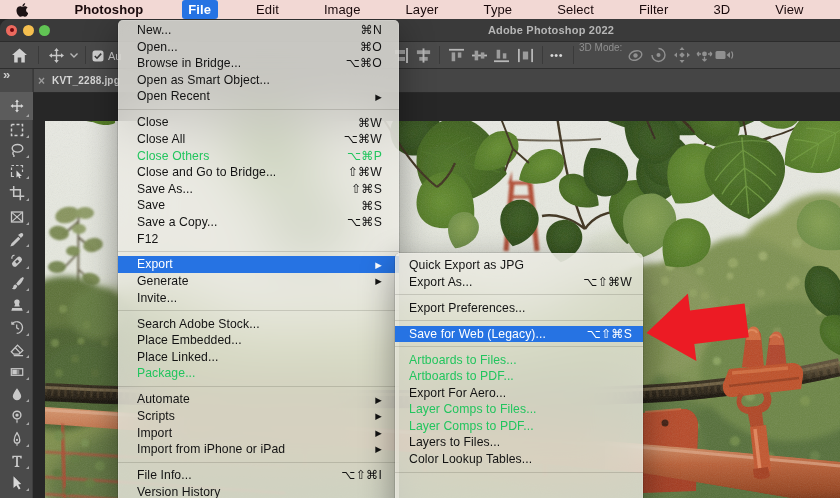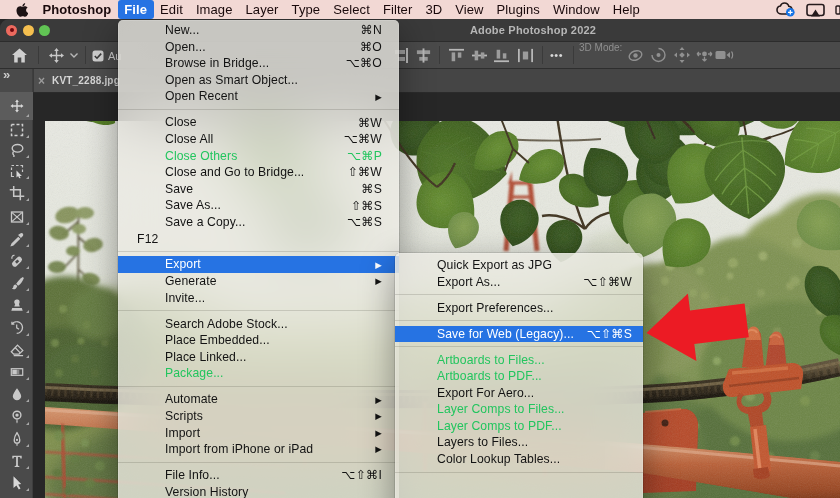--- a/index.html
+++ b/index.html
@@ -2,33 +2,33 @@
 <html style="--accent: #2673e3; --menubar-pink: #f2d8d4; --annotation-red: #ec1b24;"><head>
 <meta charset="utf-8">
 <style>
   * { margin:0; padding:0; box-sizing:border-box; }
   html,body { width:840px; height:498px; overflow:hidden; }
   body { position:relative; background:#272727; font-family:"Liberation Sans","DejaVu Sans",sans-serif; -webkit-font-smoothing:antialiased; }
 
   
   .menubar { position:absolute; left:0; top:0; width:840px; height:19px; background:#f2d8d4; display:flex; align-items:center; z-index:50; }
   .mb-apple { padding:0 8px 0 16px; display:flex; align-items:center; }
-  .mb-item { font-size:13px; color:#19090b; padding:0 6.5px; height:19px; line-height:19px; border-radius:3px; white-space:nowrap; letter-spacing:0.1px; }
+  .mb-item { font-size:13px; color:#19090b; padding:0 6.5px; height:19px; line-height:19px; border-radius:3px; white-space:nowrap; letter-spacing:0.1px;margin-left:32px; }
   .mb-item.bold { font-weight:bold; }
   .mb-item.hl { background:var(--accent,#2673e3); color:#fff;font-weight:bold; }
   .mb-status { margin-left:auto; display:flex; align-items:center; gap:10px; }
 
   
   .titlebar { position:absolute; left:0; top:19px; width:840px; height:23px; background:#3a3a3a; border-radius:9px 0 0 0; border-bottom:1px solid #2c2c2c; z-index:10; }
   .tl { position:absolute; top:24.5px; width:11px; height:11px; border-radius:50%; z-index:11; }
   .tl.red { left:6px; background:#ed6a5e; }
   .tl.red::after { content:""; position:absolute; left:3.5px; top:3.5px; width:4px; height:4px; border-radius:50%; background:#70060d; }
   .tl.yellow { left:22.5px; background:#f5bf4f; }
   .tl.green { left:39px; background:#61c454; }
-  .win-title { position:absolute; top:19px; left:433px; width:200px; height:23px; line-height:23px; text-align:center; font-size:11px; font-weight:bold; color:#b6b6b6; z-index:11; white-space:nowrap; letter-spacing:0.2px; }
+  .win-title { position:absolute; top:19px; left:451px; width:200px; height:23px; line-height:23px; text-align:center; font-size:11px; font-weight:bold; color:#b6b6b6; z-index:11; white-space:nowrap; letter-spacing:0.2px; }
 
   .optionsbar { position:absolute; left:0; top:42px; width:840px; height:27px; background:#4a4a4a; border-bottom:1px solid #2e2e2e; z-index:10; }
   .ob-sep { position:absolute; top:4px; width:1px; height:18px; background:#3a3a3a; }
   .ob-label { position:absolute; font-size:10px; color:#8f8f8f; top:0; }
   .ob-dots { position:absolute; font-size:11px; color:#d8d8d8; top:7px; letter-spacing:0.5px; }
 
   .tabbar { position:absolute; left:33px; top:69px; width:807px; height:24px; background:#454545; border-bottom:1px solid #2b2b2b; z-index:10; }
   .doc-tab { position:absolute; left:0; top:0; width:178px; height:23px; background:#4f4f4f; border-left:1px solid #3a3a3a; border-right:1px solid #3a3a3a; overflow:hidden; white-space:nowrap; }
   .doc-tab .tab-close { position:absolute; left:4px; top:5.5px; font-size:12px; color:#9b9b9b; line-height:12px; font-weight:bold; }
   .doc-tab .tab-label { position:absolute; left:18px; top:6px; font-size:10px; font-weight:bold; color:#d6d6d6; letter-spacing:0.2px; }
@@ -42,21 +42,21 @@
 
   .pasteboard { position:absolute; left:33px; top:93px; width:807px; height:405px; background:#272727; z-index:1; }
   .photo { position:absolute; left:45px; top:121px; width:795px; height:377px; z-index:2; }
 
   
   .menu { position:absolute; background:rgba(236,235,228,0.79); -webkit-backdrop-filter:blur(30px) saturate(1.3); backdrop-filter:blur(30px) saturate(1.3); border-radius:5px; box-shadow:0 10px 34px rgba(0,0,0,0.38), 0 0 0 0.5px rgba(0,0,0,0.22), inset 0 0 0 0.5px rgba(255,255,255,0.28); font-size:12.2px; color:#131313; letter-spacing:0.1px; }
   .file-menu { left:118px; top:20px; width:281px; height:560px; padding:2px 0 4px 0; z-index:40; }
   .submenu { left:395px; top:253px; width:248px; height:330px; padding:4px 0; z-index:41; }
   .menu-row { height:16.6px; display:flex; align-items:center; padding:0 17px 0 19px; position:relative; }
   .submenu .menu-row { padding:0 11px 0 14px; }
-  .menu-row .lbl { flex:1 1 auto; white-space:nowrap; line-height:16.6px;margin-left:28px; }
+  .menu-row .lbl { flex:1 1 auto; white-space:nowrap; line-height:16.6px; }
   .menu-row .sc { flex:0 0 auto; white-space:nowrap; letter-spacing:0.2px; }
   .menu-row .arr { flex:0 0 auto; margin-left:8px; font-size:8.5px; }
   .menu-row.is-disabled { color:#22c55e; }
   .menu-row.is-highlighted { background:var(--accent,#2673e3); color:#fff; }
   .menu-sep { height:1px; background:rgba(35,35,25,0.16); margin:4.2px 0; }
 
   
   .annot { position:absolute; left:0; top:0; width:840px; height:498px; z-index:60; pointer-events:none; }
 </style>
 </head>
@@ -684,27 +684,27 @@
         <span class="lbl">Close Others</span>
         <span class="sc">⌥⌘P</span>
 
       </div>
       <div class="menu-row">
         <span class="lbl">Close and Go to Bridge...</span>
         <span class="sc">⇧⌘W</span>
 
       </div>
       <div class="menu-row">
+        <span class="lbl">Save As...</span>
+        <span class="sc">⇧⌘S</span>
+
+      </div>
+      <div class="menu-row">
         <span class="lbl">Save</span>
         <span class="sc">⌘S</span>
-
-      </div>
-      <div class="menu-row">
-        <span class="lbl">Save As...</span>
-        <span class="sc">⇧⌘S</span>
 
       </div>
       <div class="menu-row">
         <span class="lbl">Save a Copy...</span>
         <span class="sc">⌥⌘S</span>
 
       </div>
       <div class="menu-row">
         <span class="sc">F12</span>
 

